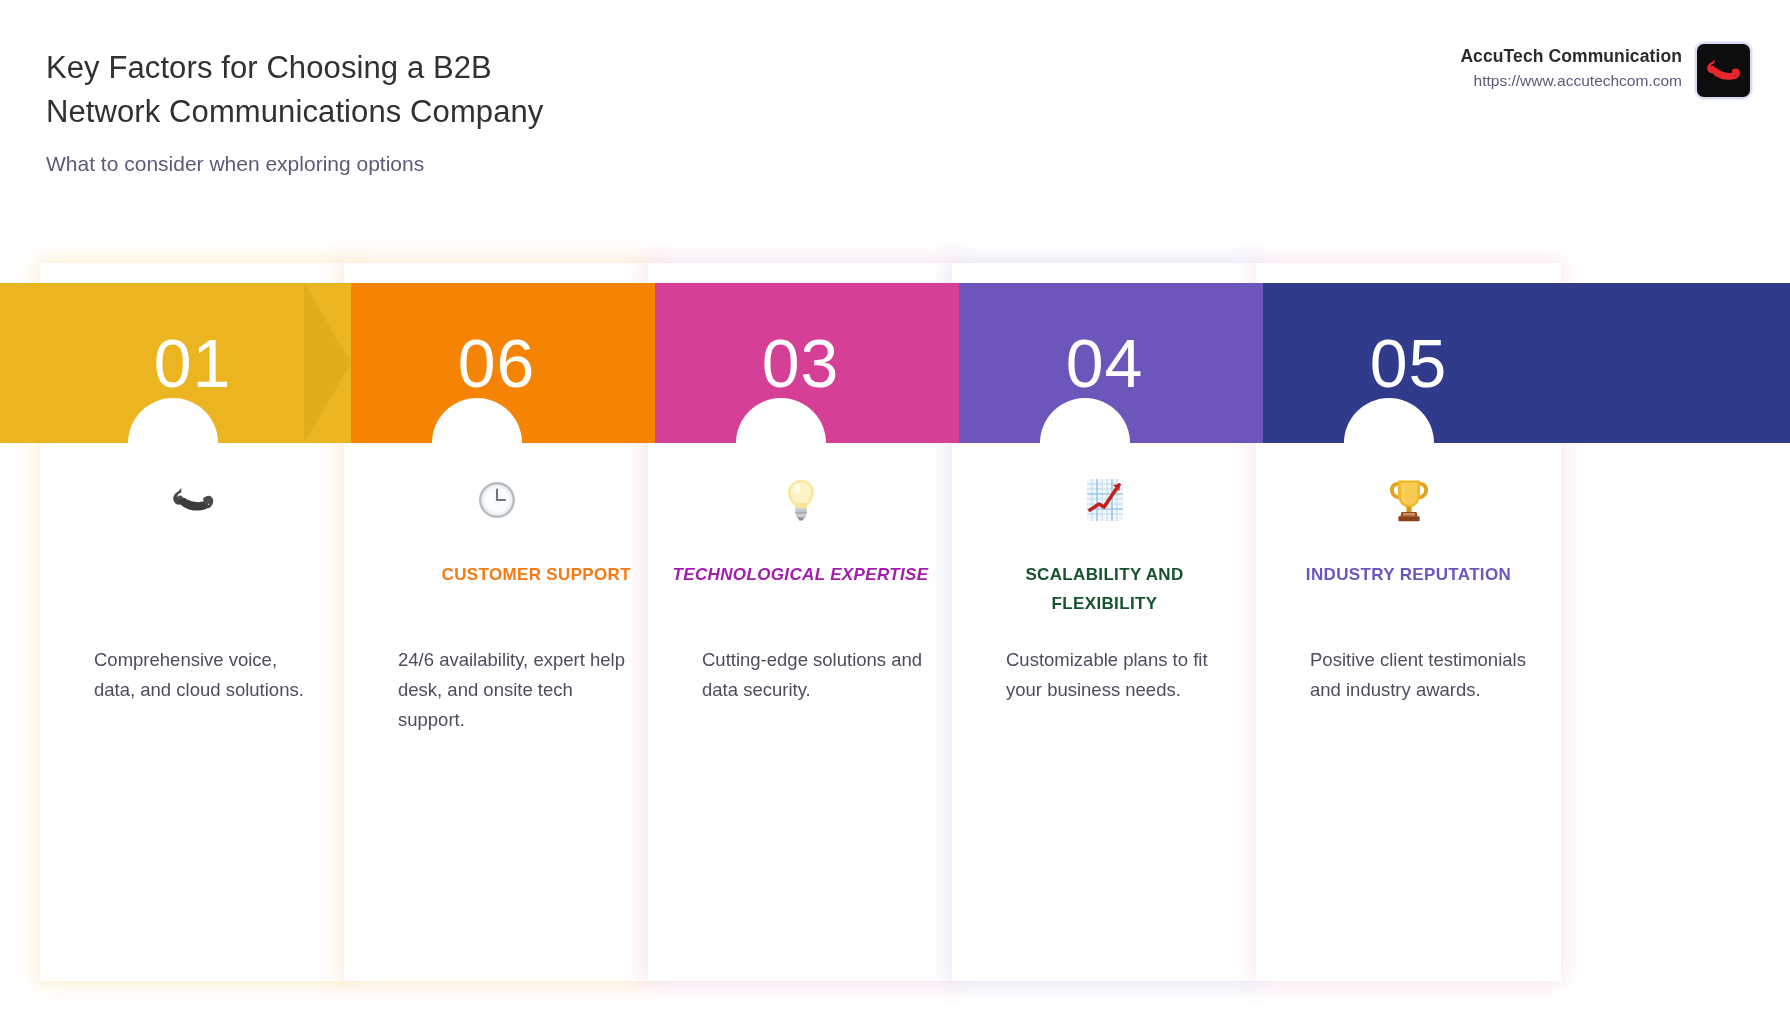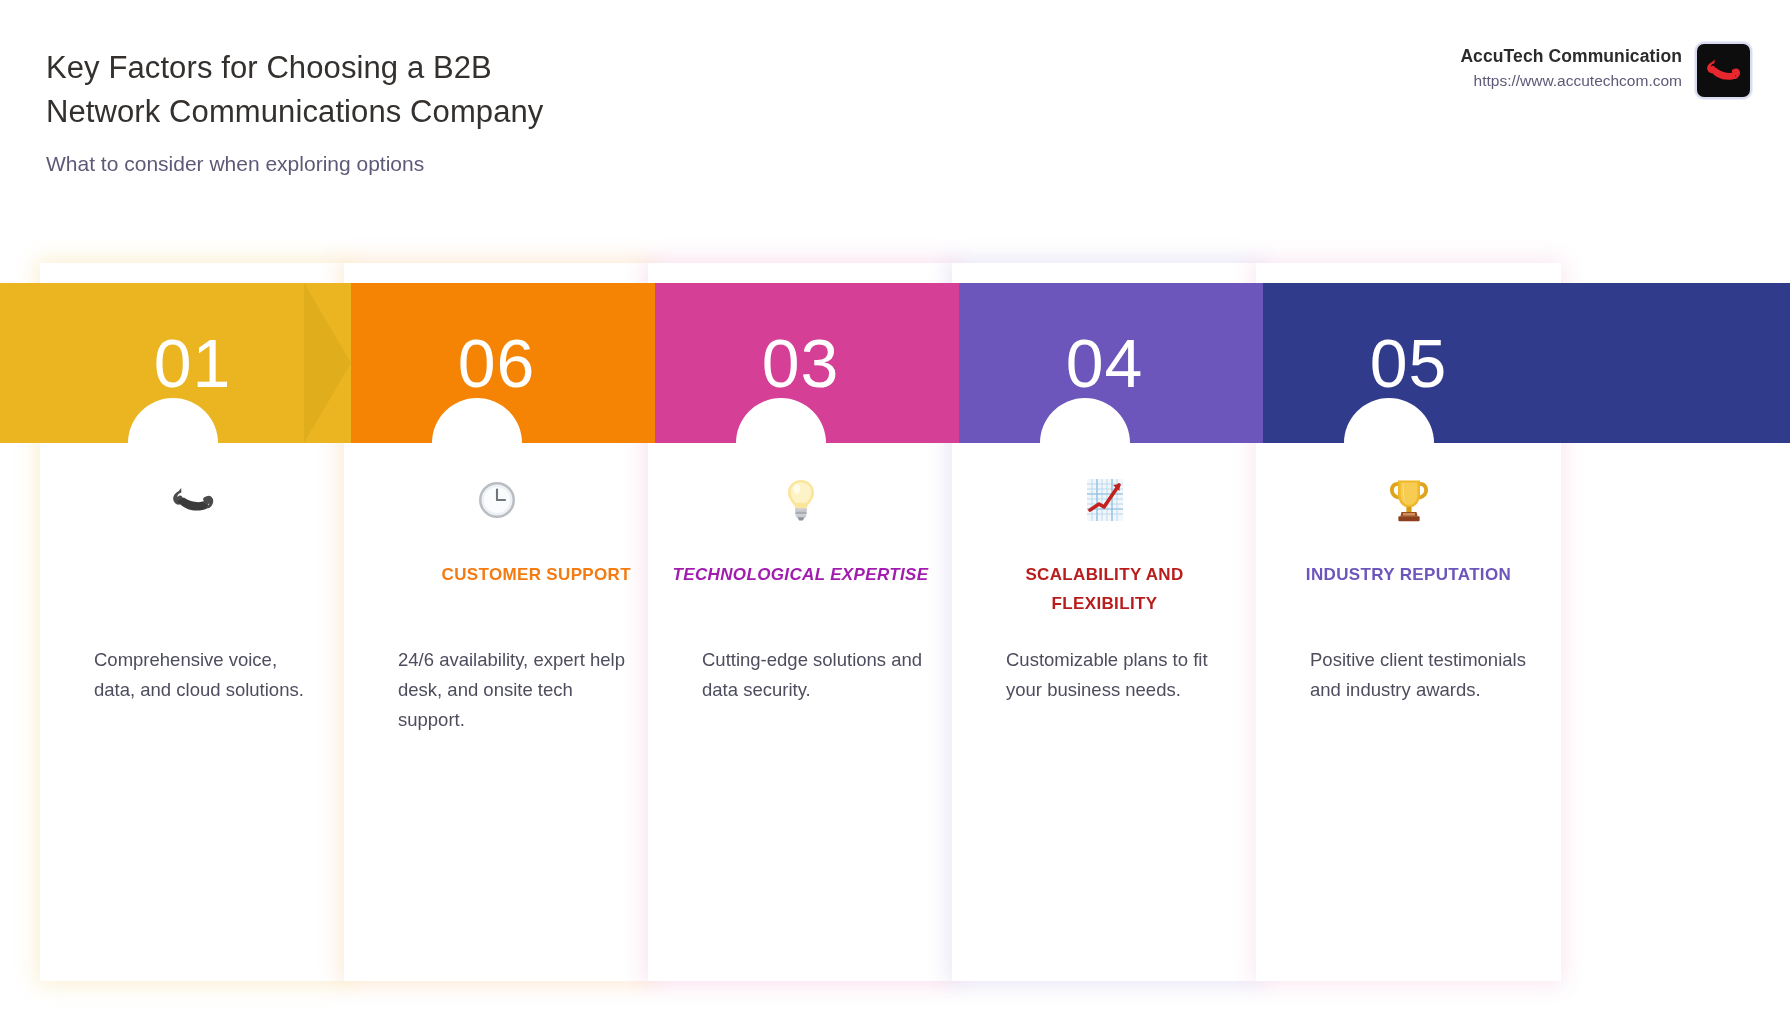--- a/index.html
+++ b/index.html
@@ -189,21 +189,21 @@
               <path d="M8 2 V44 M13 2 V44 M18 2 V44 M23 2 V44 M28 2 V44 M33 2 V44"></path>
               <path d="M3 7 H39 M3 12 H39 M3 17 H39 M3 22 H39 M3 27 H39 M3 32 H39 M3 37 H39"></path>
             </g>
             <g stroke="#8fc0e2" stroke-width="1.2">
               <path d="M13 2 V44 M28 2 V44 M3 17 H39 M3 32 H39"></path>
             </g>
             <path d="M6 33 L15 27 L20 30 L35 8" stroke="#c2211d" stroke-width="3.6" fill="none" stroke-linejoin="round" stroke-linecap="round"></path>
             <path d="M29 8 L36 7 L35.4 14 Z" fill="#c2211d"></path>
           </svg>
         </div>
-        <div class="card-title" style="color:#b91c1c;">SCALABILITY AND FLEXIBILITY</div>
+        <div class="card-title" style="color:#14532d;">SCALABILITY AND FLEXIBILITY</div>
         <div class="card-desc">Customizable plans to fit your business needs.</div>
       </div>
     </div>
 
     <div class="card" style="left:1256px; box-shadow:0 0 22px 4px rgba(214,63,150,.12);">
       <div class="card-inner">
         <div class="card-icon">
           <svg width="44" height="46" viewBox="0 0 44 46">
             <path d="M11 5 C6 5 3 8.5 3 13 C3 18.5 7.5 22.5 13 22.5 L13 18.6
                      C9.5 18.6 6.8 16.2 6.8 13 C6.8 10.6 8.4 8.8 11 8.8 Z" fill="#e0a41c"></path>

